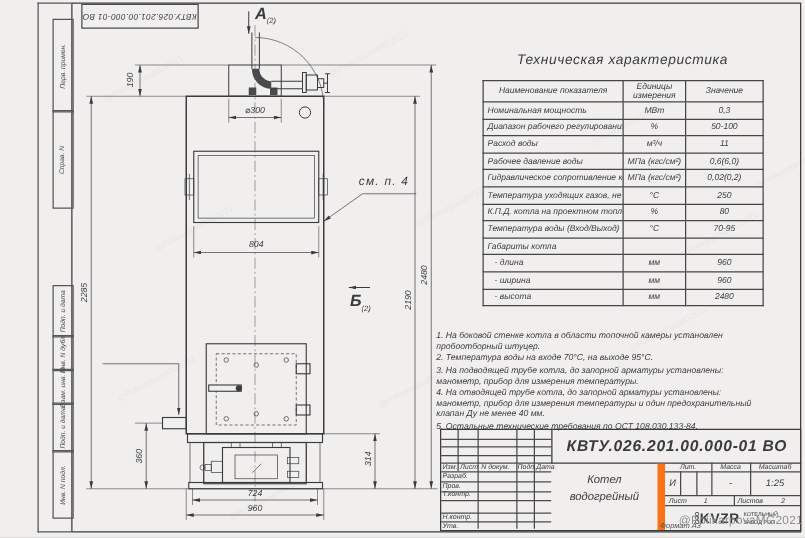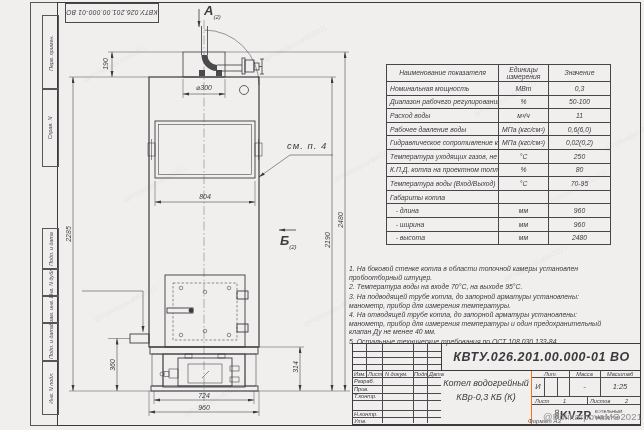--- a/index.html
+++ b/index.html
@@ -233,20 +233,21 @@
   <span class="dimlbl" style="left:204px;top:407px">960</span>
   <span class="dimlbl rot" style="left:295px;top:367px">314</span>
   <span class="dimlbl rot" style="left:327px;top:240px">2190</span>
   <span class="dimlbl rot" style="left:340px;top:220px">2480</span>
 
   <div class="viewlbl" style="left:204px;top:3px"><span>А</span><sub>(2)</sub></div>
   <div class="viewlbl" style="left:280px;top:233px"><span>Б</span><sub>(2)</sub></div>
 
   <div class="callout" style="left:287px;top:140px">см. п. 4</div>
 
+  <div class="spec-title">Техническая характеристика</div>
   <table class="spec">
     <colgroup>
         <col style="width:112px">
         <col style="width:50px">
         <col style="width:62px">
       </colgroup>
     <tbody>
         <tr>
       <th>Наименование показателя</th>
       <th>Единицы
@@ -348,23 +349,22 @@
     <span class="cellTxt" style="left:76px;top:27.5px">Дата</span>
 
     <span class="cellTxt" style="left:1px;top:35px">Разраб.</span>
     <span class="cellTxt" style="left:1px;top:42.5px">Пров.</span>
     <span class="cellTxt" style="left:1px;top:50px">Т.контр.</span>
     <span class="cellTxt" style="left:1px;top:67.5px">Н.контр.</span>
     <span class="cellTxt" style="left:1px;top:74.5px">Утв.</span>
 
     <div class="docnum">КВТУ.026.201.00.000-01 ВО</div>
 
-    <div class="pname" style="border-right:1px solid #f97316">
+    <div class="pname" style="border-right:6px solid #f97316">
       <div>Котел водогрейный</div>
-      <div>КВр-0,3 КБ (К)</div>
     </div>
 
     <div class="ln" style="left:216px;top:25.5px;width:1px;height:26.5px"></div>
     <div class="ln" style="left:247px;top:25.5px;width:1px;height:26.5px"></div>
     <div class="ln" style="left:179px;top:33px;width:108px;height:1px"></div>
     <div class="ln" style="left:191.3px;top:33px;width:1px;height:19px"></div>
     <div class="ln" style="left:203.6px;top:33px;width:1px;height:19px"></div>
     <div class="ln" style="left:179px;top:52px;width:108px;height:1px"></div>
     <div class="ln" style="left:234px;top:52px;width:1px;height:8px"></div>
     <div class="ln" style="left:179px;top:60px;width:108px;height:1px"></div>

